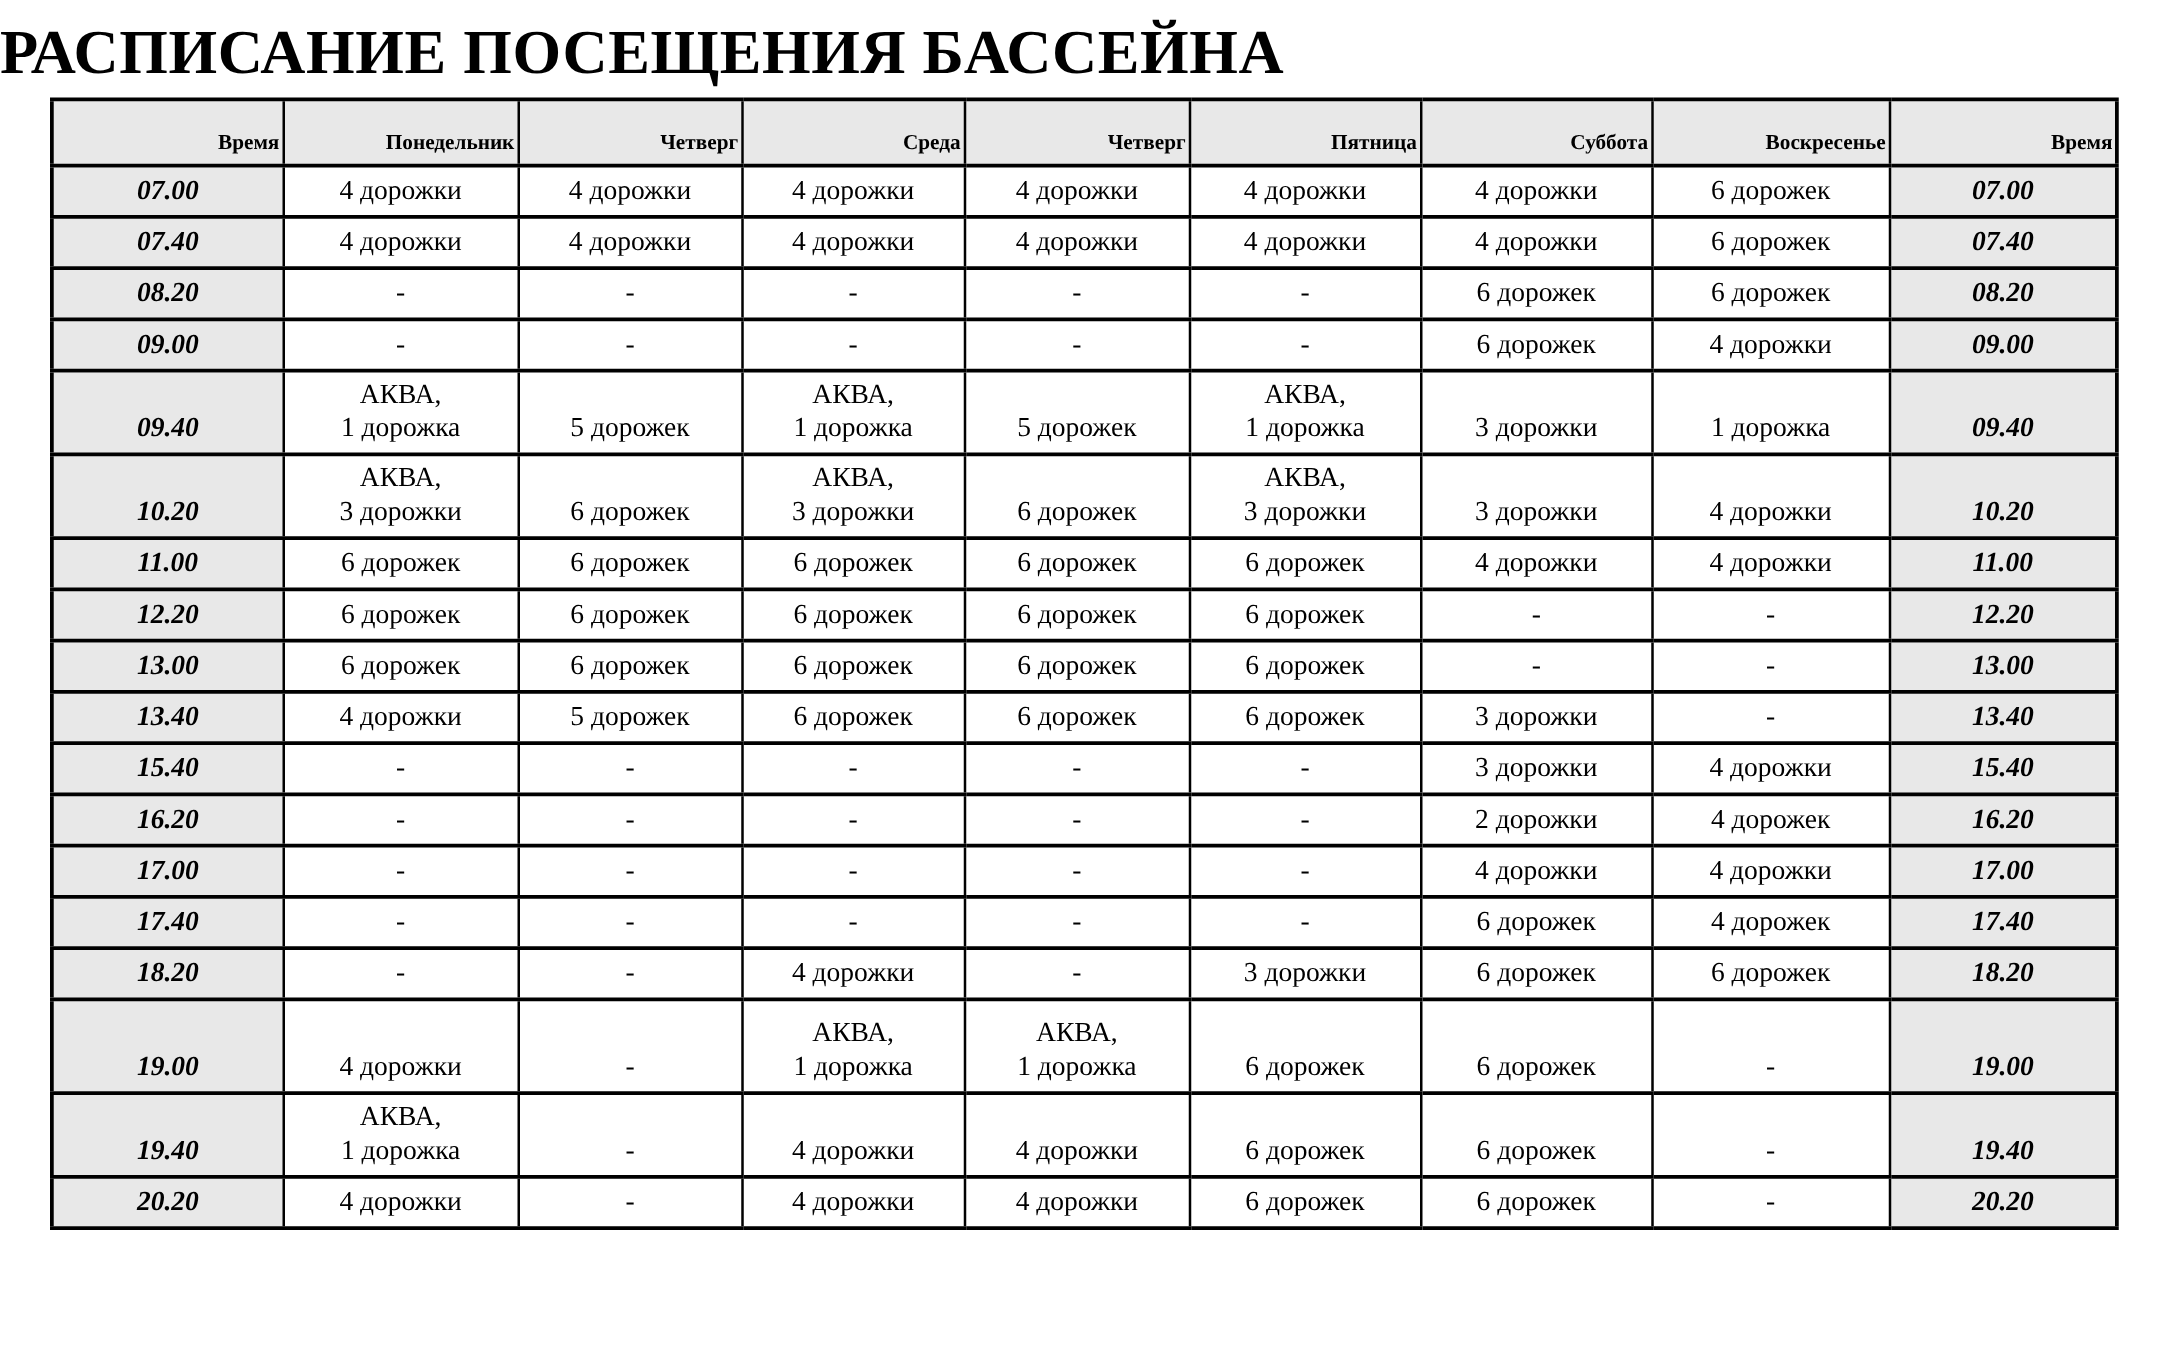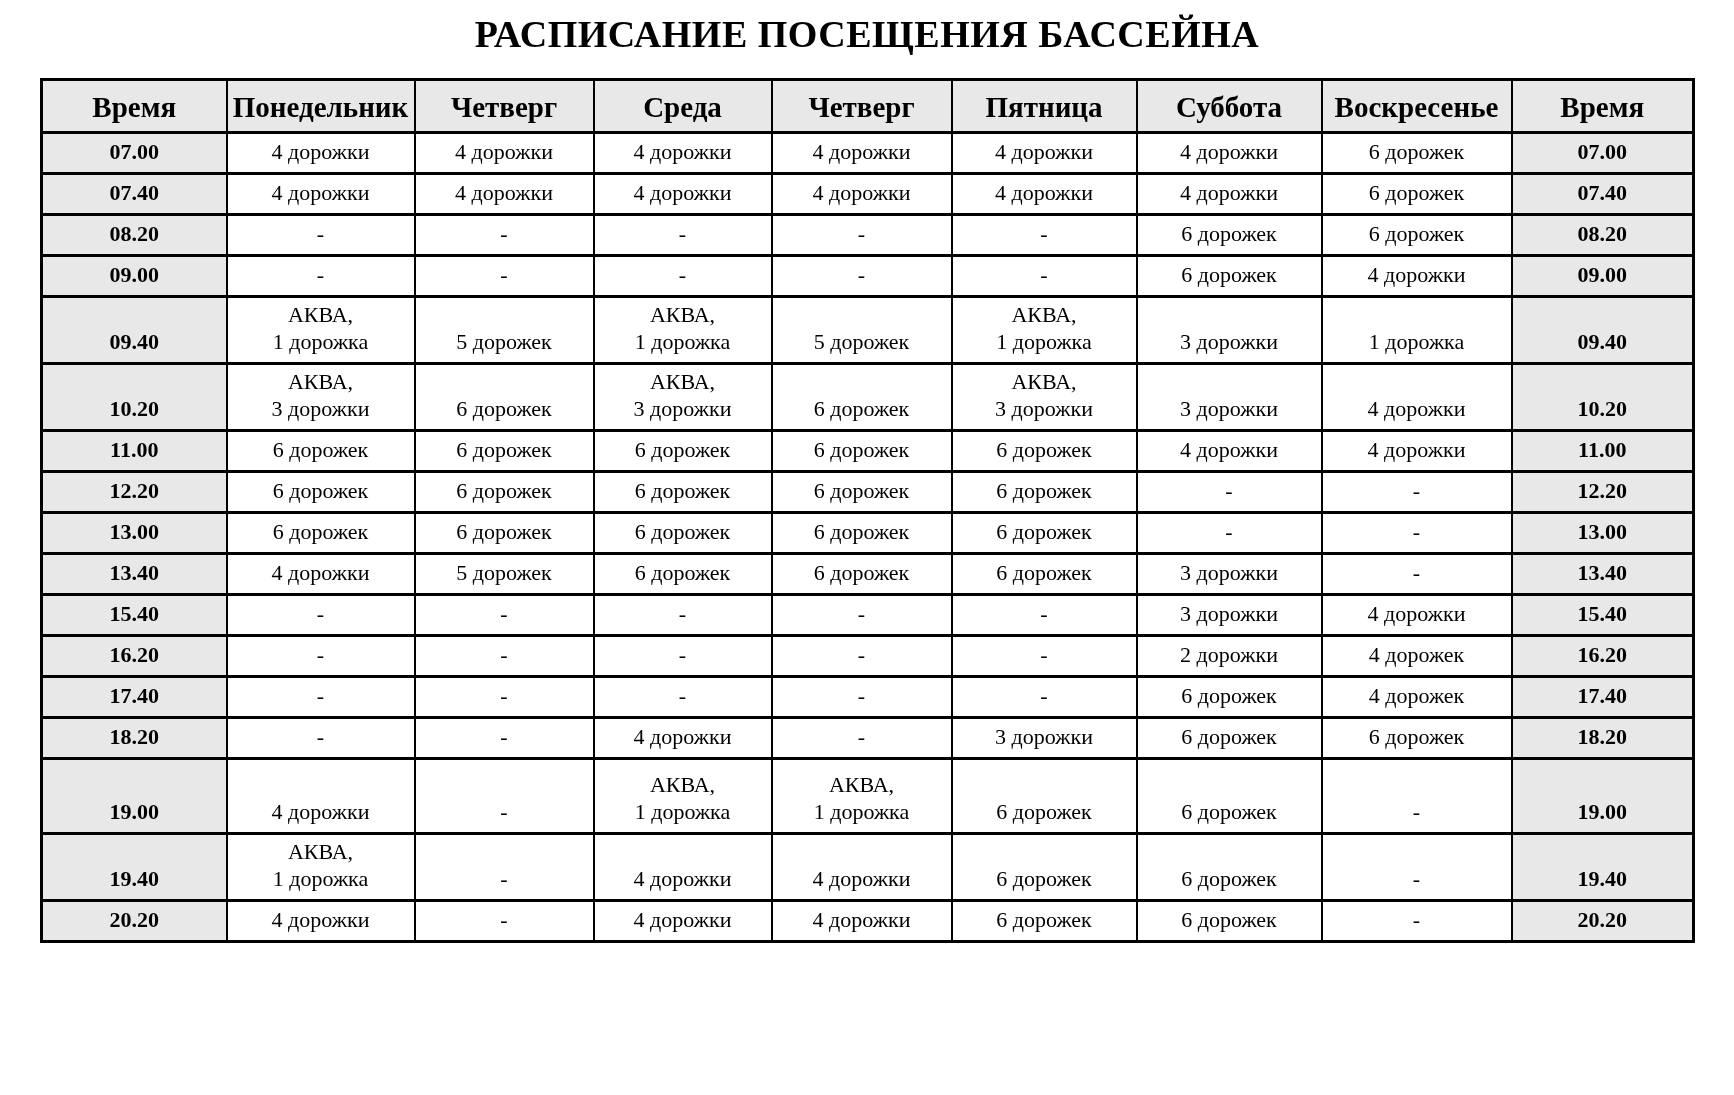--- a/index.html
+++ b/index.html
@@ -12,22 +12,22 @@
     height: 1095px;
     position: relative;
     font-family: "Liberation Serif", "DejaVu Serif", serif;
     color: #000;
   }
   .page-title {
     position: absolute;
     top: 12px;
     left: 0;
     width: 100%;
-    text-align: center;
-    font-size: 38px;
+    text-align: left;
+    font-size: 50px;
     font-weight: bold;
     letter-spacing: 0.5px;
     white-space: nowrap;
   }
   table.schedule {
     position: absolute;
     left: 40px;
     top: 78px;
     width: 1652px;
     border-collapse: collapse;
@@ -40,33 +40,35 @@
     border-bottom-width: 3px;
     text-align: center;
     vertical-align: bottom;
     white-space: pre-line;
     overflow: hidden;
     padding: 2px 2px 6px 2px;
     line-height: 1.22;
   }
   th {
     height: 42px;
-    font-size: 29px;
+    font-size: 17px;
     font-weight: bold;
     background: var(--shade-color, #e8e8e8);
+    text-align: right;
   }
   td {
     height: 30px;
     font-size: 22px;
     font-weight: normal;
     background: #ffffff;
   }
   td.time {
     font-weight: bold;
     background: var(--shade-color, #e8e8e8);
+    font-style: italic;
   }
   tr.tall td {
     height: 56px;
   }
   tr.extra-tall td {
     height: 64px;
   }
 </style>
 </head>
 <body style="--shade-color: #e8e8e8; --border-color: #000000; background: rgb(255, 255, 255);">
@@ -231,20 +233,31 @@
         <td>-</td>
         <td>-</td>
         <td>-</td>
         <td>-</td>
         <td>-</td>
         <td>2 дорожки</td>
         <td>4 дорожек</td>
         <td class="time">16.20</td>
       </tr>
       <tr>
+        <td class="time">17.00</td>
+        <td>-</td>
+        <td>-</td>
+        <td>-</td>
+        <td>-</td>
+        <td>-</td>
+        <td>4 дорожки</td>
+        <td>4 дорожки</td>
+        <td class="time">17.00</td>
+      </tr>
+      <tr>
         <td class="time">17.40</td>
         <td>-</td>
         <td>-</td>
         <td>-</td>
         <td>-</td>
         <td>-</td>
         <td>6 дорожек</td>
         <td>4 дорожек</td>
         <td class="time">17.40</td>
       </tr>

